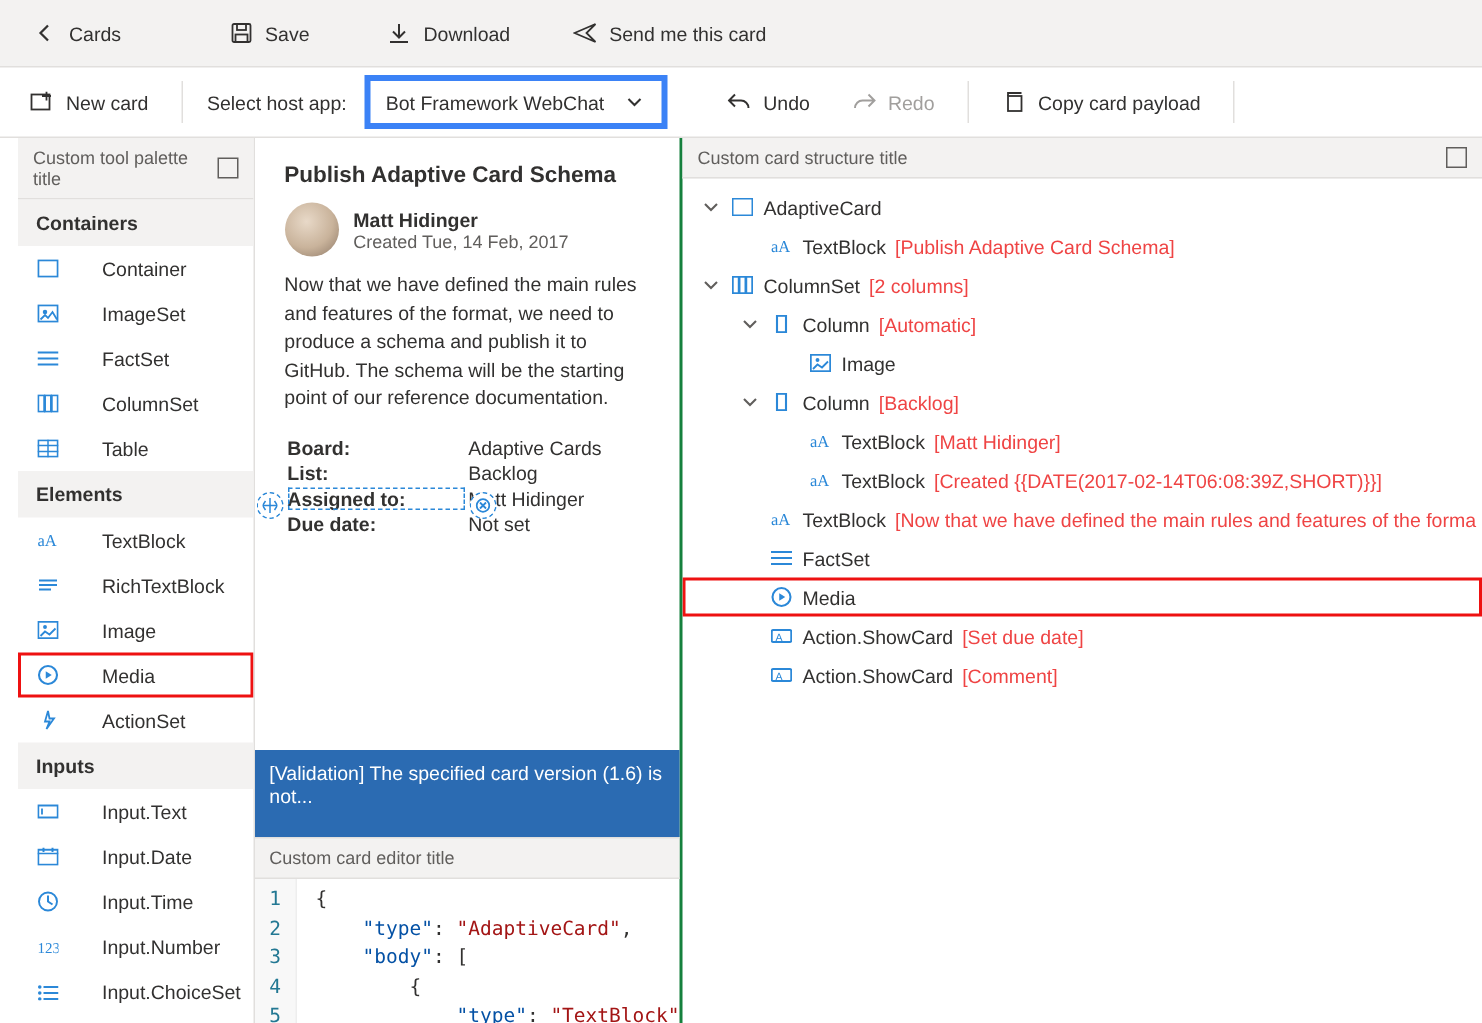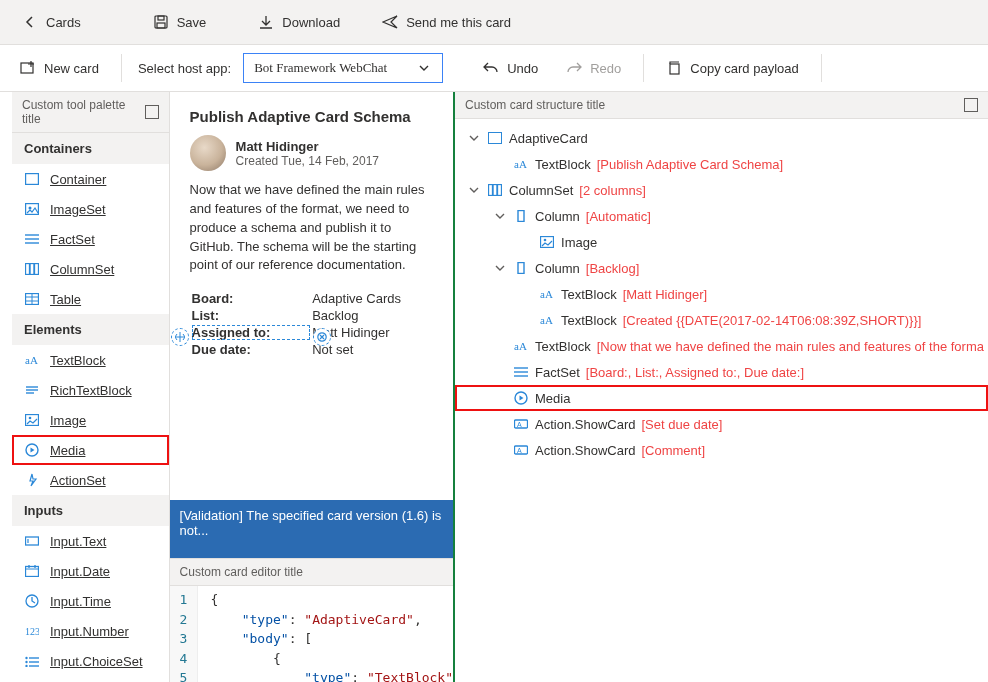--- a/index.html
+++ b/index.html
@@ -6,34 +6,34 @@
   body { font-family: "Segoe UI", Arial, sans-serif; font-size: 13px; color: #323130; background: #fff; width: 988px; height: 682px; overflow: hidden; }
   
   
   .topbar { height: 44px; background: #f3f2f1; display: flex; align-items: center; padding: 0 10px; gap: 4px; }
   .topbar-item { display: flex; align-items: center; gap: 8px; padding: 6px 12px; cursor: pointer; }
   .ico { width: 16px; height: 16px; display: inline-flex; align-items: center; justify-content: center; flex-shrink: 0; }
   
   
   .toolbar2 { height: 48px; border-top: 1px solid #e1dfdd; border-bottom: 1px solid #e1dfdd; display: flex; align-items: center; padding: 0 10px; gap: 8px; background: #fff; }
   .tbtn { display: flex; align-items: center; gap: 8px; padding: 6px 10px; cursor: pointer; }
-  .host-select { border: 1px solid #3b82f6; padding: 6px 10px; display: flex; align-items: center; gap: 12px; cursor: pointer; min-width: 200px; justify-content: space-between; font-family: Liberation Serif, serif; }
+  .host-select { border: 4px solid #3b82f6; padding: 6px 10px; display: flex; align-items: center; gap: 12px; cursor: pointer; min-width: 200px; justify-content: space-between; }
   .vsep { width: 1px; height: 28px; background: #e1dfdd; margin: 0 4px; }
   
   
   .main { display: flex; height: calc(682px - 44px - 48px); padding-left: 12px; }
   .col-left { width: 190px; border-right: 1px solid #e1dfdd; display: flex; flex-direction: column; overflow: hidden; }
   .col-mid { width: 300px; display: flex; flex-direction: column; border-right: 2px solid #15803d; }
   .col-right { flex: 1; display: flex; flex-direction: column; }
   
   .pane-title { background: #f3f2f1; padding: 6px 10px; font-size: 12px; color: #605e5c; display: flex; align-items: center; justify-content: space-between; border-bottom: 1px solid #e1dfdd; }
   .pane-title .box-ico { width: 14px; height: 14px; border: 1px solid #605e5c; }
   
   .section-header { background: #f3f2f1; padding: 8px 12px; font-weight: 600; font-size: 13px; }
-  .palette-item { display: flex; align-items: center; gap: 10px; padding: 7px 12px; cursor: pointer; text-decoration: underline; }
+  .palette-item { display: flex; align-items: center; gap: 28px; padding: 7px 12px; cursor: pointer; }
   .palette-item.highlight { outline: 2px solid #e11; outline-offset: -2px; }
   
   
   .preview { padding: 16px 20px 0 20px; flex: 1; overflow: auto; position: relative; }
   .card-title { font-weight: 600; font-size: 15px; margin-bottom: 10px; }
   .author-row { display: flex; gap: 10px; align-items: center; margin-bottom: 10px; }
   .avatar { width: 36px; height: 36px; border-radius: 50%; background: radial-gradient(circle at 40% 35%, #e8d9c8 0%, #c9b39b 55%, #8b7664 100%); }
   .author-name { font-weight: 600; }
   .author-sub { color: #605e5c; font-size: 12px; }
   .body-text { line-height: 1.45; margin-bottom: 14px; }
@@ -487,21 +487,20 @@
         <div class="tree-row" style="padding-left: 38px;">
           <span class="twisty"></span>
           <span class="type-ico">
             <svg width="14" height="12">
               <line x1="0" y1="2" x2="14" y2="2" stroke="#2b88d8" stroke-width="1.4"></line>
               <line x1="0" y1="6" x2="14" y2="6" stroke="#2b88d8" stroke-width="1.4"></line>
               <line x1="0" y1="10" x2="14" y2="10" stroke="#2b88d8" stroke-width="1.4"></line>
             </svg>
           </span>
           <span class="tree-label"> FactSet</span>
-          <span class="tree-sub">  [Board:, List:, Assigned to:, Due date:]</span>
         </div>
         <div class="tree-row highlight" style="padding-left: 38px;">
           <span class="twisty"></span>
           <span class="type-ico">
             <svg width="14" height="14">
               <circle cx="7" cy="7" r="6" fill="none" stroke="#2b88d8" stroke-width="1.4"></circle>
               <path d="M5.5 4.5 l4 2.5 l-4 2.5 z" fill="#2b88d8"></path>
             </svg>
           </span>
           <span class="tree-label"> Media</span>

